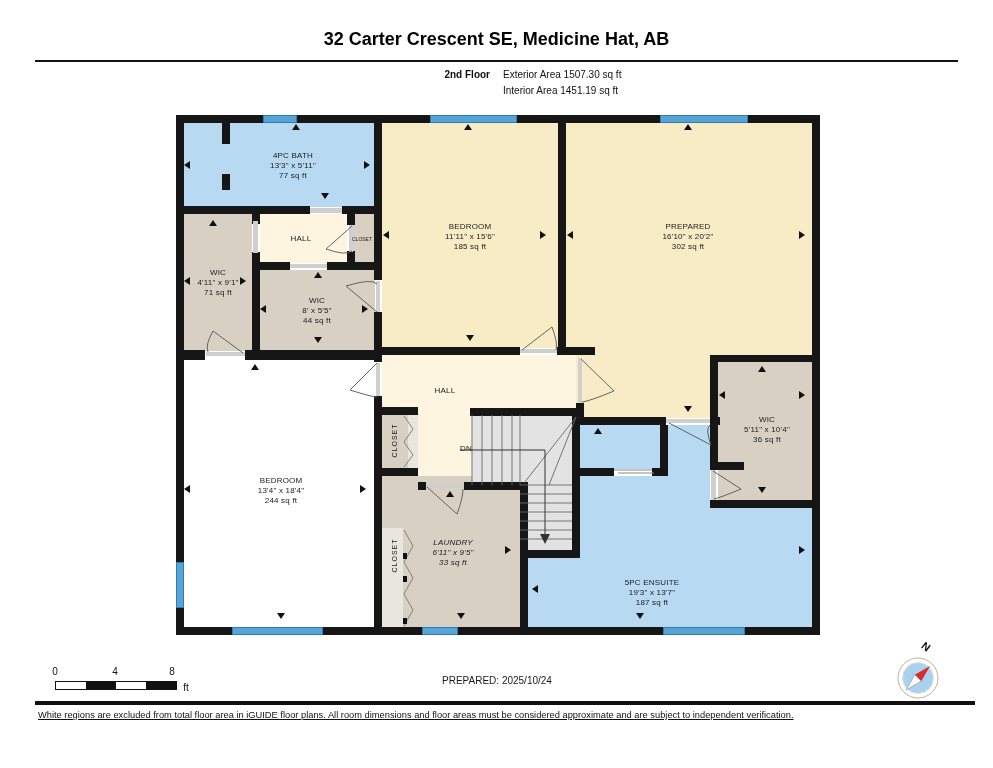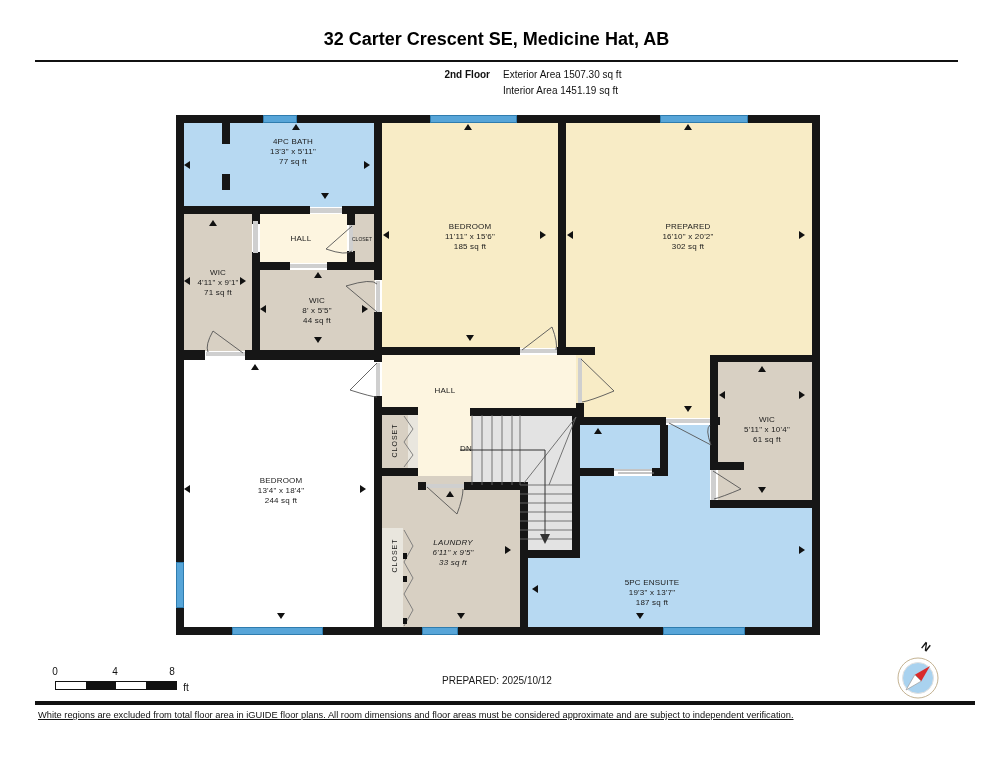--- a/index.html
+++ b/index.html
@@ -222,21 +222,21 @@
       <line x1="618" y1="473" x2="654" y2="473"></line>
     </g>
     <g>
       <circle cx="918" cy="678" r="20" fill="#ffffff" stroke="#c4b393" stroke-width="1"></circle>
       <circle cx="918" cy="678" r="15.5" fill="#a9d2ef" stroke="#e2e2e2" stroke-width="1"></circle>
       <polygon points="930,666 921.2,681.2 914.8,674.8" fill="#d92b2b"></polygon>
       <polygon points="906,690 921.2,681.2 914.8,674.8" fill="#ffffff" stroke="#9a9a9a" stroke-width="0.7"></polygon>
     </g>
   </svg>
 
-  <div class="lbl" style="left:233px;top:137px;width:120px;">
+  <div class="lbl" style="left:233px;top:151px;width:120px;">
     <div>4PC BATH</div>
     <div>13'3" x 5'11"</div>
     <div>77 sq ft</div>
   </div>
   <div class="lbl" style="left:261px;top:234px;width:80px;">
     <div>HALL</div>
   </div>
   <div class="lbl lbl-tiny" style="left:347px;top:236px;width:30px;">
     <div>CLOSET</div>
   </div>
@@ -283,30 +283,30 @@
     <div>33 sq ft</div>
   </div>
   <div class="lbl" style="left:592px;top:537px;width:120px;margin-top:41px;">
     <div>5PC ENSUITE</div>
     <div>19'3" x 13'7"</div>
     <div>187 sq ft</div>
   </div>
   <div class="lbl" style="left:707px;top:415px;width:120px;">
     <div>WIC</div>
     <div>5'11" x 10'4"</div>
-    <div>61 sq ft</div>
+    <div>36 sq ft</div>
   </div>
 
   <div class="scale-num" style="left:49px;top:666px;">0</div>
   <div class="scale-num" style="left:109px;top:666px;">4</div>
   <div class="scale-num" style="left:166px;top:666px;">8</div>
   <div id="scale-bar">
     <div style="width:30px;background:#fff;"></div>
     <div style="width:30px;background:#111;"></div>
     <div style="width:30px;background:#fff;"></div>
     <div style="width:30px;background:#111;"></div>
   </div>
   <div class="scale-num" style="left:178px;top:682px;width:16px;">ft</div>
-  <div id="prepared">PREPARED: 2025/10/12</div>
+  <div id="prepared">PREPARED: 2025/10/24</div>
   <div id="compass-n">N</div>
   <div class="rule" style="left:35px;top:701px;width:940px;height:4px;"></div>
   <div class="foot" style="left:38px;top:710px;width:930px;text-decoration:underline;">White regions are excluded from total floor area in iGUIDE floor plans. All room dimensions and floor areas must be considered approximate and are subject to independent verification.</div>
 </div>
 
 </body></html>

